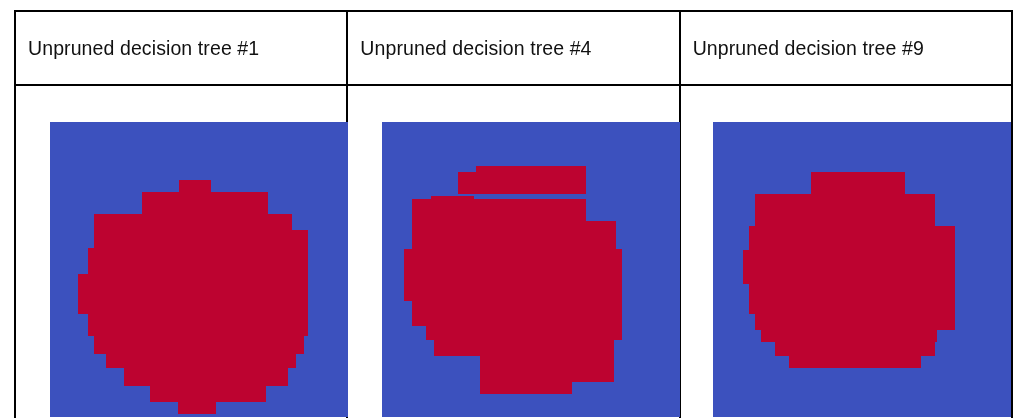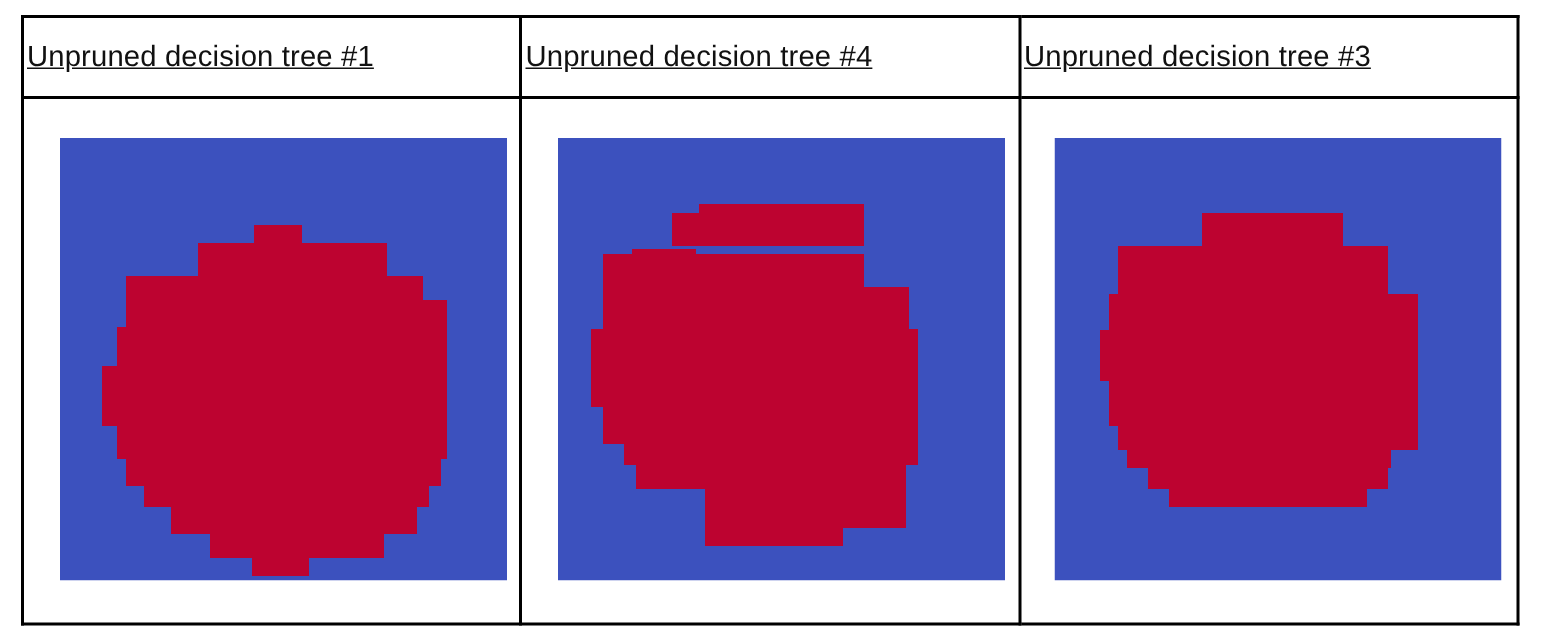--- a/index.html
+++ b/index.html
@@ -23,23 +23,22 @@
     position: absolute;
     left: 14px;
     top: 10px;
     width: 999px;
     height: 397px;
     border-collapse: collapse;
     table-layout: fixed;
   }
   .grid-table th, .grid-table td {
     border: 2px solid #000000;
-    padding: 2px;
+    padding: 12px;
     margin: 0;
-    text-decoration: underline;
   }
   .hdr-cell {
     height: 48px;
     text-align: left;
     vertical-align: middle;
     font-weight: normal;
     font-size: 19.5px;
     color: #111111;
     padding-left: 14px;
     background: #ffffff;
@@ -69,21 +68,21 @@
 </head>
 <body>
 
 <div class="page">
 
   <table class="grid-table">
     <thead>
       <tr>
         <th class="hdr-cell">Unpruned decision tree #1</th>
         <th class="hdr-cell">Unpruned decision tree #4</th>
-        <th class="hdr-cell">Unpruned decision tree #3</th>
+        <th class="hdr-cell">Unpruned decision tree #9</th>
       </tr>
     </thead>
     <tbody>
       <tr>
         <td class="plot-cell">
           <div class="plot-wrap p1">
             <svg class="plot-svg" viewBox="0 0 298 295" preserveAspectRatio="none">
                 <rect x="0" y="0" width="298" height="295" fill="#3C51BE"></rect>
                 <rect x="129" y="58" width="32" height="12" fill="#BD0330" shape-rendering="crispEdges"></rect>
                 <rect x="92" y="70" width="126" height="22" fill="#BD0330" shape-rendering="crispEdges"></rect>

